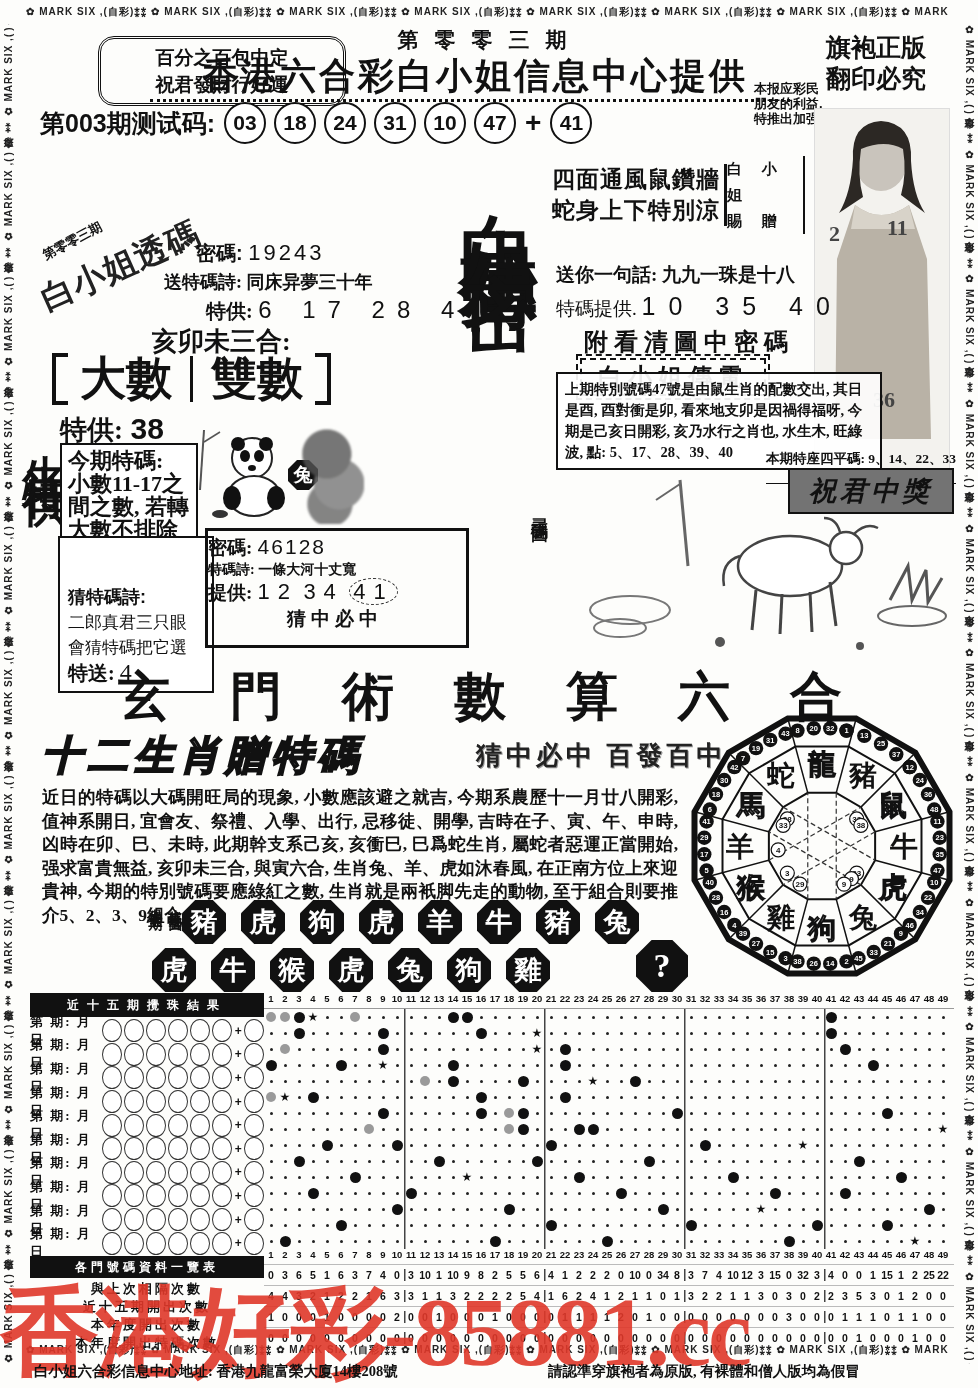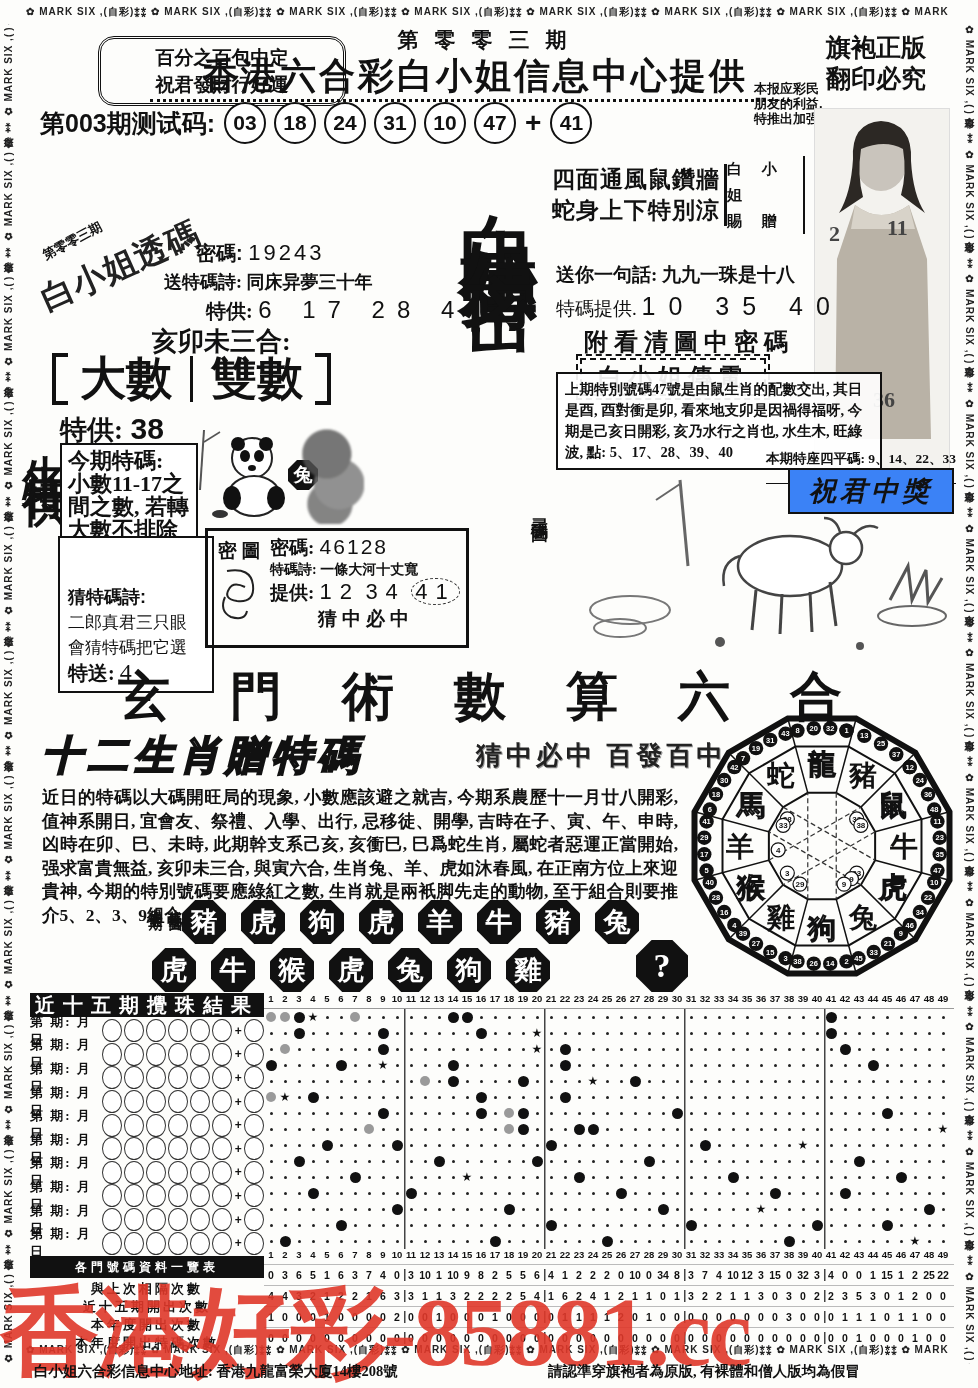--- a/index.html
+++ b/index.html
@@ -102,41 +102,41 @@
   #see-note{left:584px;top:326px;font-size:24px;font-weight:900;font-family:"Liberation Serif",serif;letter-spacing:6px;}
   #telegraph-box{left:580px;top:358px;width:182px;border:2px dashed #111;outline:2px dashed #111;outline-offset:2px;
                  text-align:center;font-size:24px;font-weight:900;letter-spacing:6px;
                  font-family:"Liberation Serif",serif;padding:1px 0;}
   #analysis-box{left:556px;top:372px;width:308px;border:2.5px solid #111;padding:5px 7px;font-size:14.5px;
                 font-weight:bold;line-height:21px;font-family:"Liberation Serif",serif;background:rgba(255,255,255,.92);}
   #pingma-line{left:734px;top:450px;font-size:13.5px;font-weight:bold;font-family:"Liberation Serif",serif;
                border-bottom:1px solid #111;padding-bottom:15px;margin-left:32px;}
   #wish-box{left:788px;top:468px;width:162px;border:2.5px solid #111;text-align:center;font-size:27px;
             font-weight:900;font-family:"Liberation Serif",serif;letter-spacing:4px;padding:3px 0;
-            font-style:italic;background:#3b82f6;}
+            font-style:italic;background:#737373;}
   #ox-art{left:560px;top:470px;width:392px;height:192px;}
   
   #headline{left:118px;top:662px;width:724px;display:flex;justify-content:space-between;
             font-size:52px;font-weight:900;font-family:"Liberation Serif",serif;}
   #sub1{left:42px;top:728px;font-size:40px;font-weight:900;font-style:italic;color:#fff;
         -webkit-text-stroke:2px #111;text-stroke:2px #111;letter-spacing:6px;font-family:"Liberation Serif",serif;}
   #sub2{left:476px;top:738px;font-size:26px;font-weight:900;letter-spacing:4px;color:#222;
         text-shadow:1px 1px 0 #999;font-family:"Liberation Serif",serif;}
   #body-text{left:42px;top:786px;width:636px;font-size:17.5px;font-weight:bold;line-height:23.5px;
              text-align:justify;font-family:"Liberation Serif",serif;}
   #trend-label{left:146px;top:898px;height:96px;display:flex;gap:2px;}
   .vlab{writing-mode:vertical-rl;font-size:14px;font-weight:900;font-family:"Liberation Serif",serif;letter-spacing:2px;}
   #badges1{left:182px;top:900px;display:flex;gap:15px;}
   #badges2{left:152px;top:948px;display:flex;gap:15px;}
   #badges1 .octbadge,#badges2 .octbadge{width:44px;height:44px;font-size:27px;}
   #q-badge{left:636px;top:940px;width:52px;height:52px;font-size:34px;}
   #wheel{left:676px;top:710px;width:292px;height:272px;}
   
   .blackbar{background:#111;color:#fff;font-weight:900;text-align:center;font-family:"Liberation Serif",serif;}
-  #bl-header{left:30px;top:993px;width:234px;height:24px;line-height:24px;font-size:20px;letter-spacing:8px;}
+  #bl-header{left:30px;top:993px;width:234px;height:24px;line-height:24px;font-size:12px;letter-spacing:8px;}
   #draw-rows{left:30px;top:1019px;width:234px;}
   .drow{height:23.6px;display:flex;align-items:center;gap:2px;}
   .drow .lab{font-size:13px;font-weight:900;font-family:"Liberation Serif",serif;letter-spacing:2px;width:74px;}
   .oval{width:18px;height:21px;border:1.6px solid #333;border-radius:50%;background:#fff;flex:none;}
   .drow .pl{font-size:12px;font-weight:bold;width:8px;text-align:center;}
   #bl-header2{left:30px;top:1256px;width:234px;height:22px;line-height:22px;font-size:12px;letter-spacing:4px;}
   #stat-labels{left:30px;top:1280px;width:234px;}
   .slab{height:18px;line-height:18px;text-align:center;font-size:13px;font-weight:900;
         font-family:"Liberation Serif",serif;letter-spacing:3px;}
   #rt{left:264px;top:993px;width:690px;}
@@ -272,27 +272,20 @@
       <ellipse cx="62" cy="76" rx="26" ry="20" fill="#fff" stroke="#222" stroke-width="2"></ellipse>
       <ellipse cx="40" cy="78" rx="9" ry="12" fill="#111"></ellipse>
         <ellipse cx="84" cy="78" rx="9" ry="12" fill="#111"></ellipse>
       <ellipse cx="28" cy="94" rx="8" ry="4" fill="#333"></ellipse>
     </svg>
   </div>
   <div class="abs octbadge" id="rabbit-badge">兔</div>
   <div class="abs" id="bush-blob"></div>
 
   <div class="abs" id="mi-box">
-    <div id="mi-left">
-      <div>密 圖</div>
-      <svg width="44" height="60" viewBox="0 0 44 60">
-        <path d="M10 8 Q34 4 36 22 Q38 40 20 38 Q6 36 12 26 Q16 18 28 24" fill="none" stroke="#222" stroke-width="2"></path>
-        <path d="M8 34 Q2 48 14 54 Q28 58 30 48" fill="none" stroke="#222" stroke-width="2"></path>
-      </svg>
-    </div>
     <div id="mi-right">
       <div class="l1">
         <span class="serif">密碼:</span>
         <span class="val">46128</span>
       </div>
       <div class="l2 serif">
         <span>特碼詩:</span>
         <span>一條大河十丈寬</span>
       </div>
       <div class="l3">

